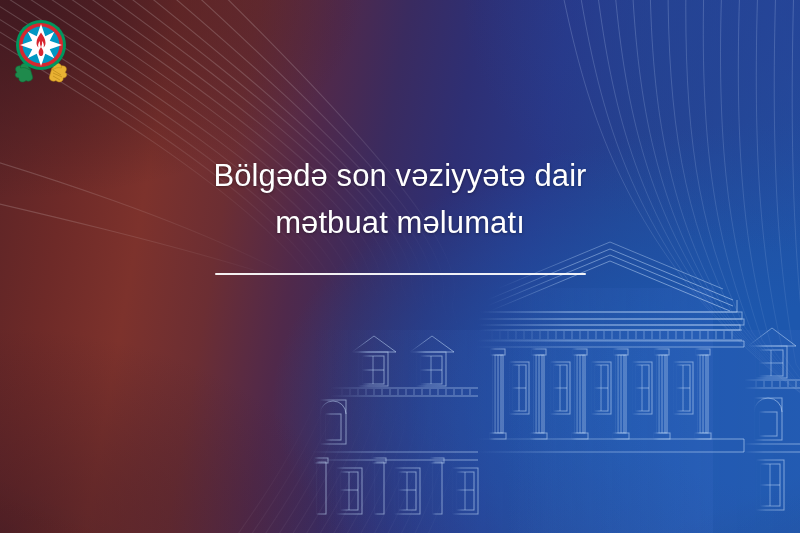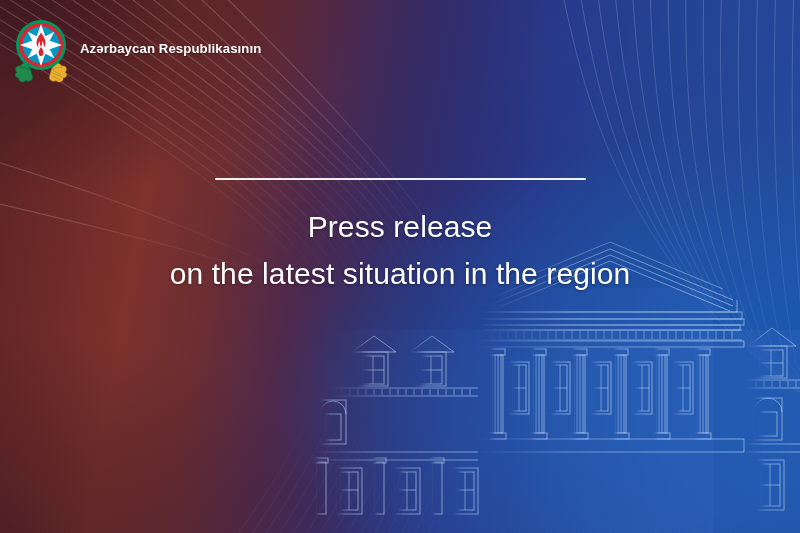--- a/index.html
+++ b/index.html
@@ -384,29 +384,26 @@
         L29.3,35.3 L47.5,44.5 Z"></path>
 
       <path fill="#d7262f" d="
         M56,37 C 51,45 47,50 47,58 C 47,62 49,65 51,67 C 49,62 51,57 54,54
         C 53,60 55,63 56,67 C 57,63 59,60 58,54 C 61,57 63,62 61,67
         C 63,65 65,62 65,58 C 65,50 61,45 56,37 Z"></path>
       <path fill="#d7262f" d="M56,66 C 52,71 50,76 52,81 C 54,85 58,85 60,81 C 62,76 60,71 56,66 Z"></path>
     </svg>
 
     <div class="logo-text">
-      <div>Azərbaycan Respublikasının</div>
     </div>
   </div>
 
   <div class="content">
     <div class="title-az">
+      <div>Bölgədə son vəziyyətə dair</div>
+      <div>mətbuat məlumatı</div>
     </div>
 
     <div class="rule"></div>
 
-    <div class="title-en">
-      <div>Press release</div>
-      <div>on the latest situation in the region</div>
-    </div>
   </div>
 
 </div>
 
 </body></html>

